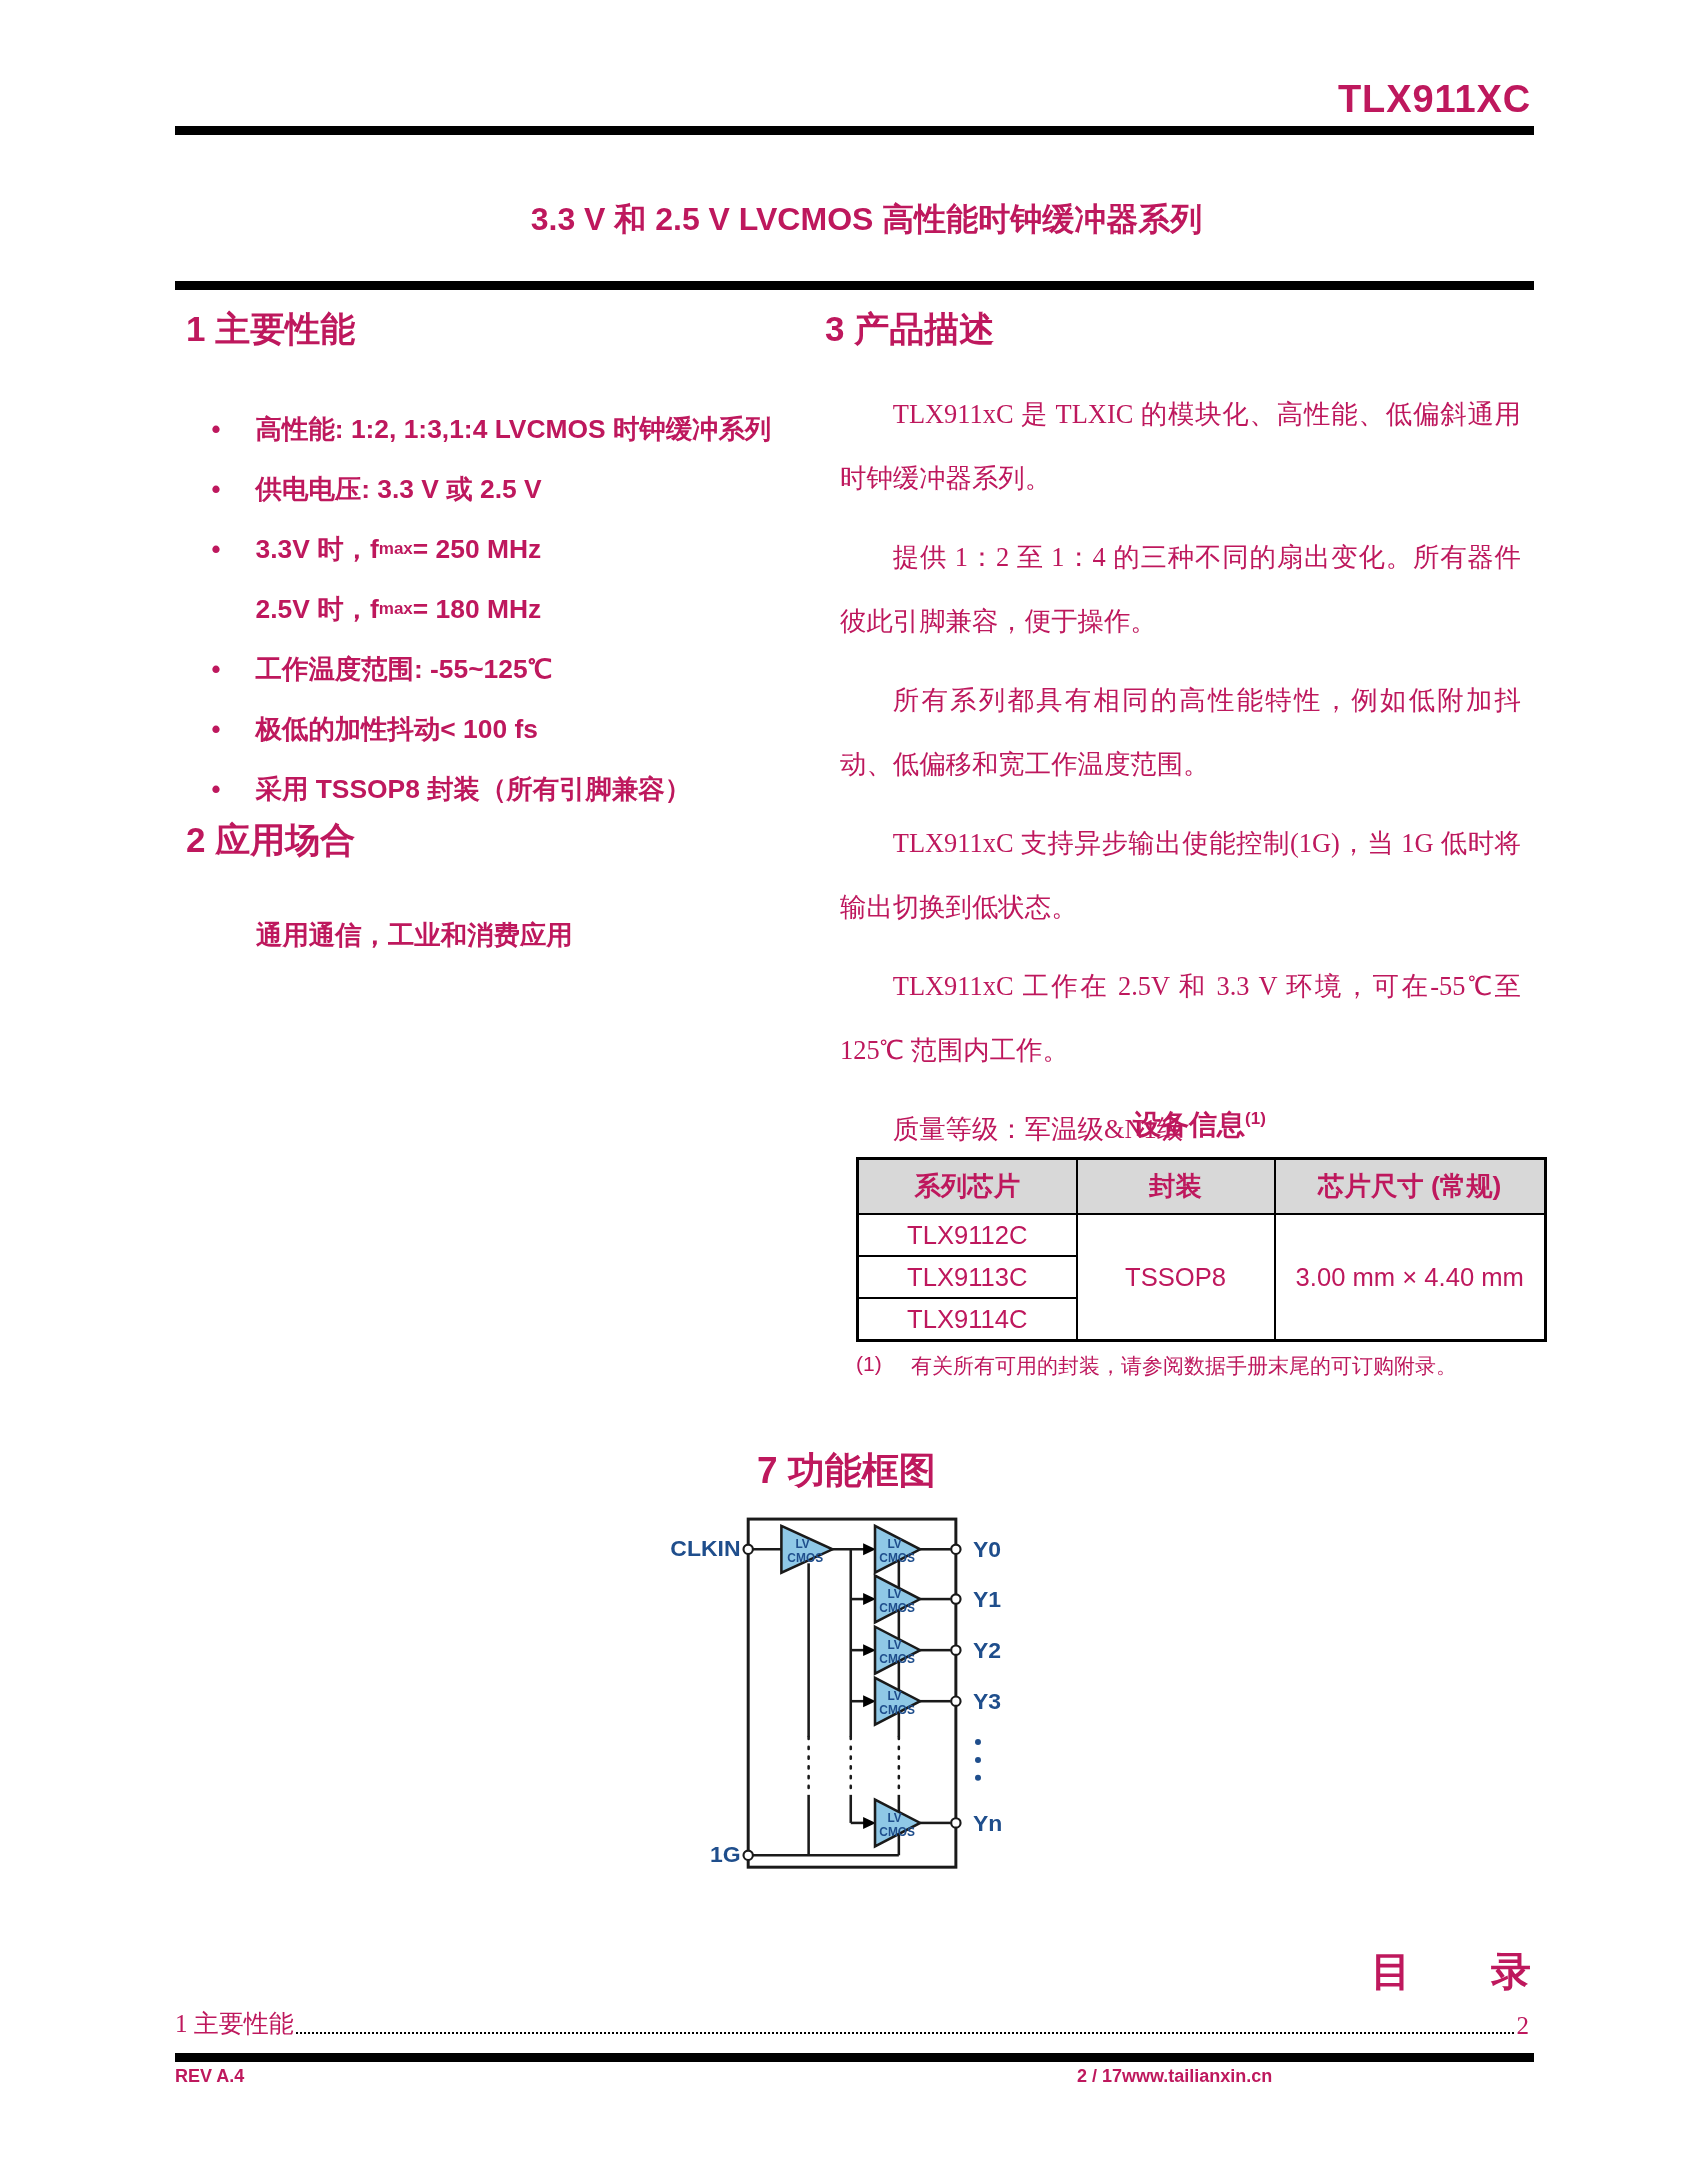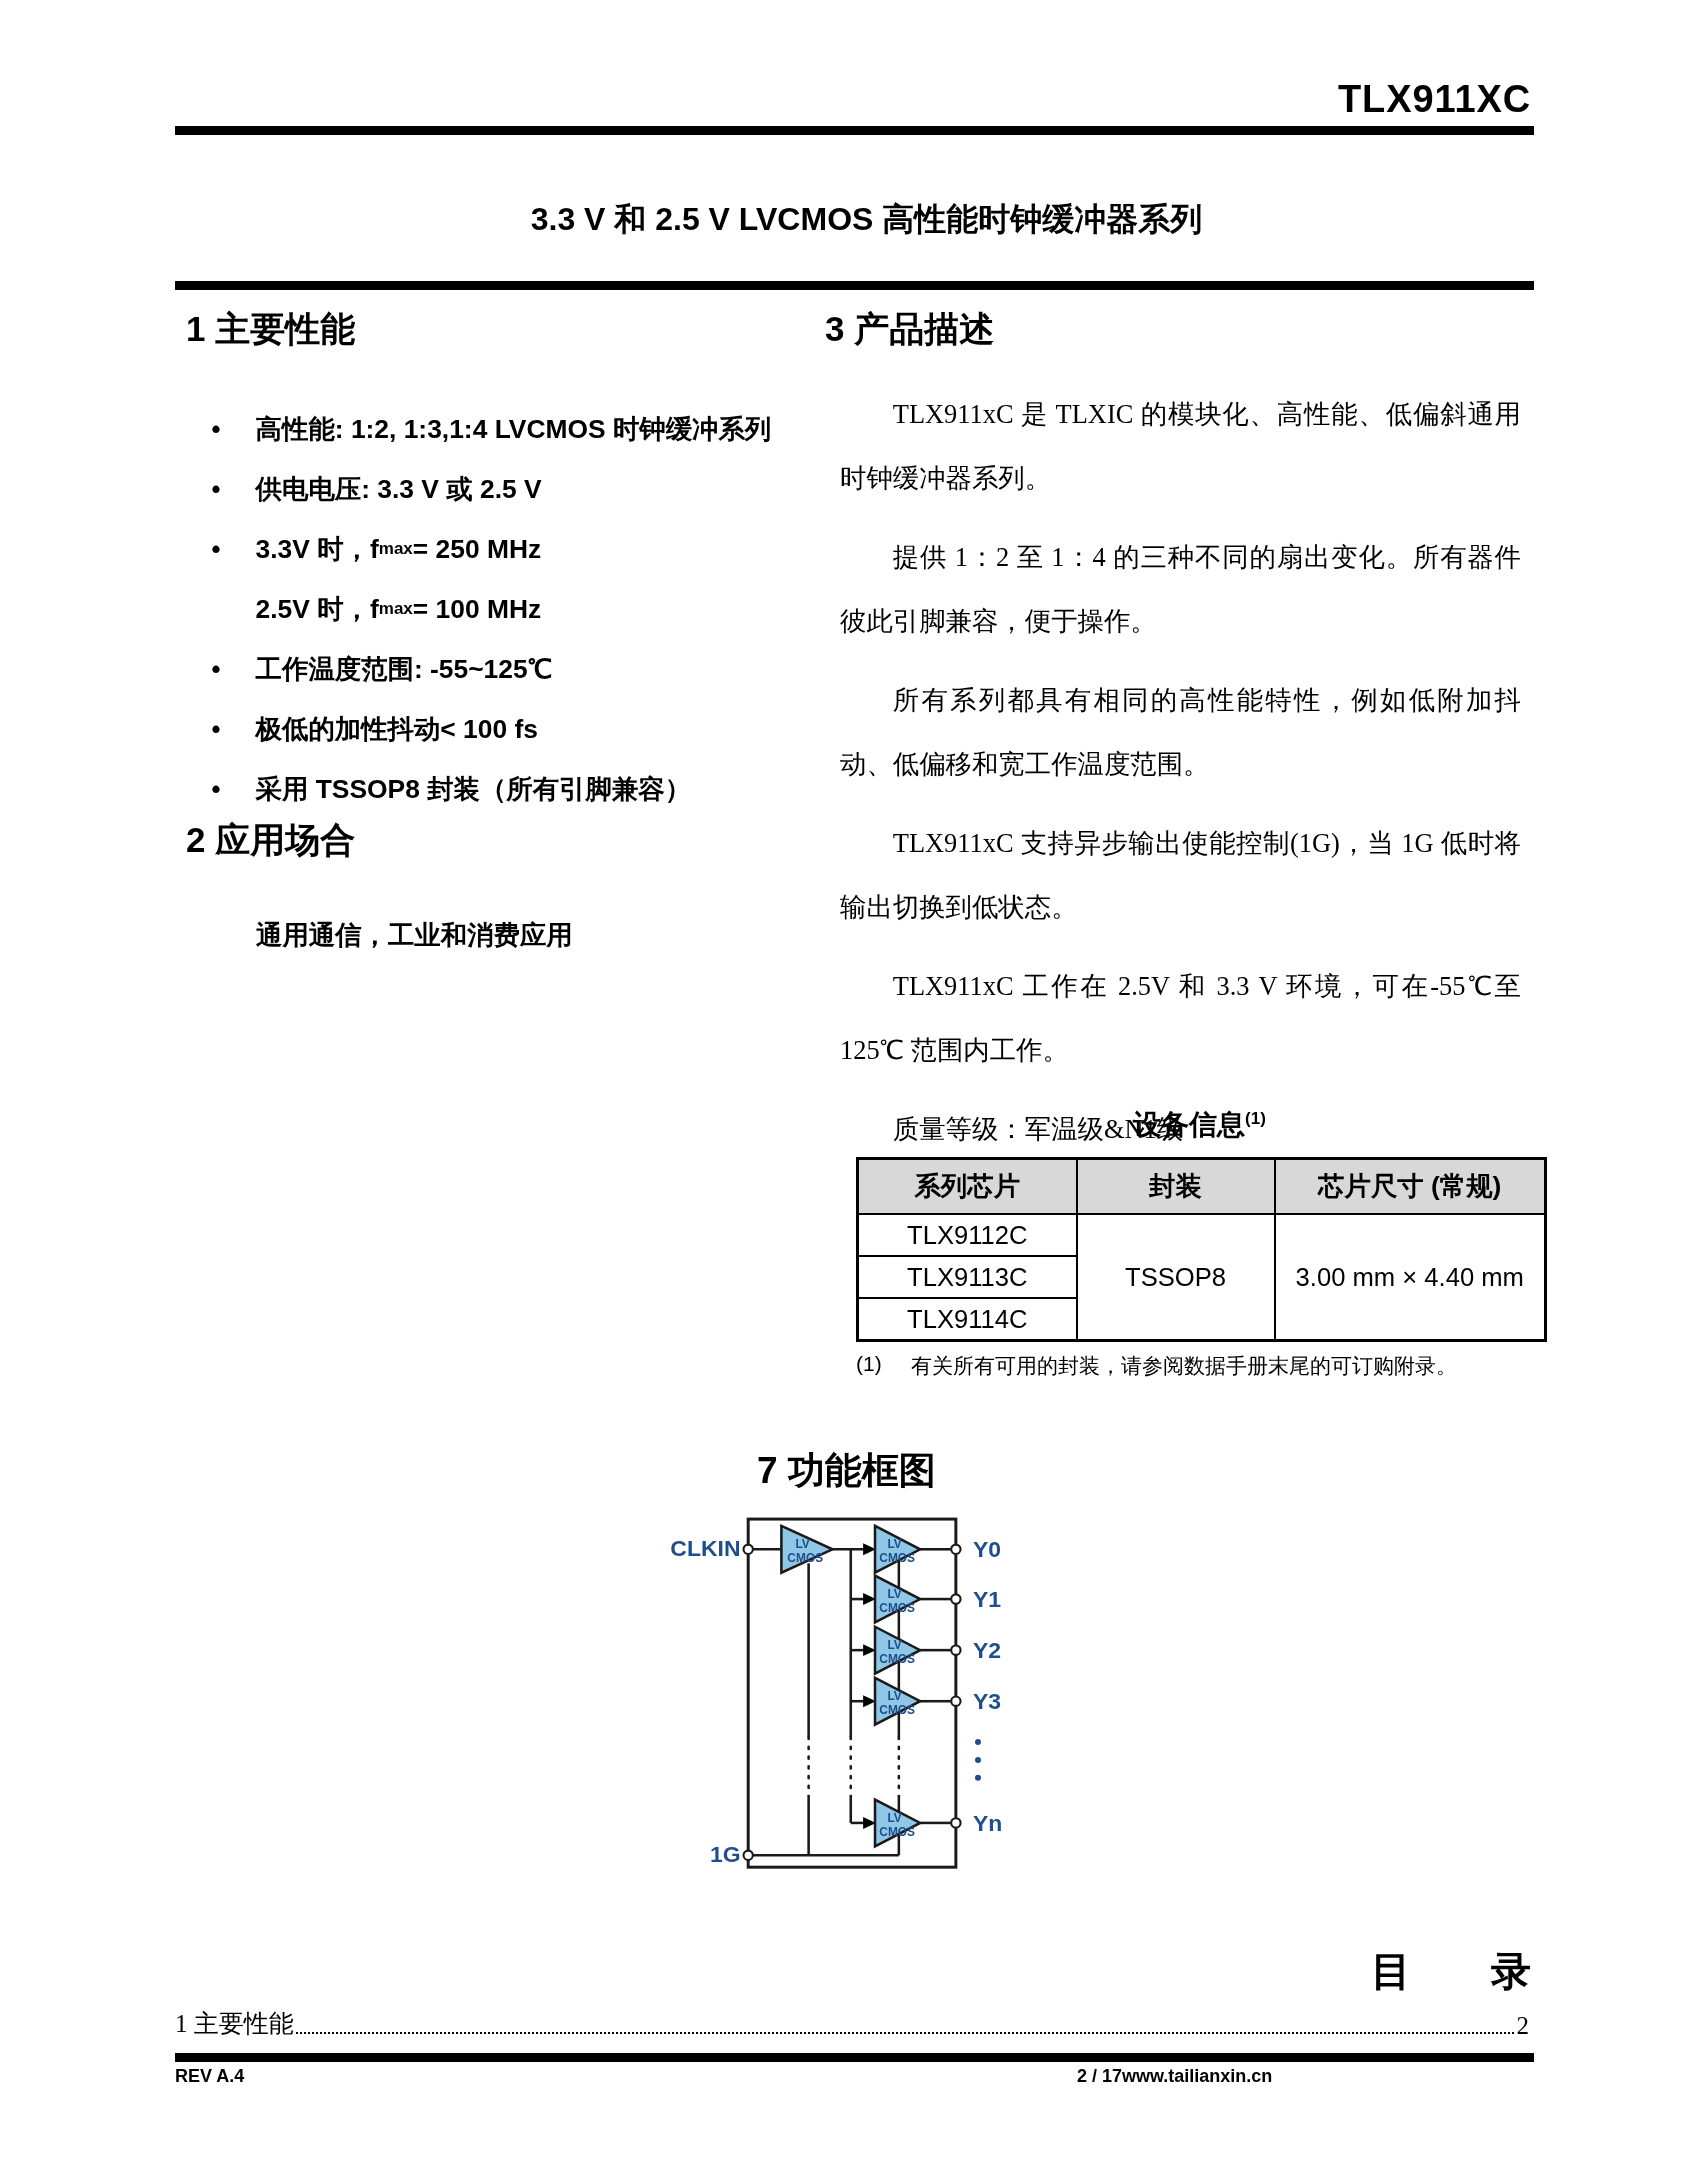--- a/index.html
+++ b/index.html
@@ -1,18 +1,18 @@
 <!DOCTYPE html>
 <html style="font-size:13.6px"><head>
 <meta charset="utf-8">
 <style>
   html,body { margin:0; padding:0; background:#ffffff; }
   .page {
     position:relative; width:1685px; height:2181px; background:#ffffff;
-    font-family:"Liberation Sans", sans-serif; color:#000000; overflow:hidden;
+    font-family:"Liberation Sans", sans-serif; color:#be185d; overflow:hidden;
   }
   .rule { position:absolute; left:175px; width:1359px; background:#000; }
   .rule-header { top:126px; height:9.4px; }
   .rule-title  { top:281px; height:9.4px; }
   .rule-footer { top:2053px; height:8.5px; }
 
   .header-part {
     position:absolute; top:78px; left:175px; width:1356px;
     text-align:right; font-size:38px; font-weight:700; letter-spacing:0.9px;
   }
@@ -105,21 +105,21 @@
           <span>供电电压: 3.3 V 或 2.5 V</span>
         </li>
       <li class="b">
           <span>3.3V 时，f</span>
           <sub>max</sub>
           <span> = 250 MHz</span>
         </li>
       <li class="nb">
           <span>2.5V 时，f</span>
           <sub>max</sub>
-          <span> = 100 MHz</span>
+          <span> = 180 MHz</span>
         </li>
       <li class="b">
           <span>工作温度范围: -55~125℃</span>
         </li>
       <li class="b">
           <span>极低的加性抖动&lt; 100 fs</span>
         </li>
       <li class="b">
           <span>采用 TSSOP8 封装（所有引脚兼容）</span>
         </li>

